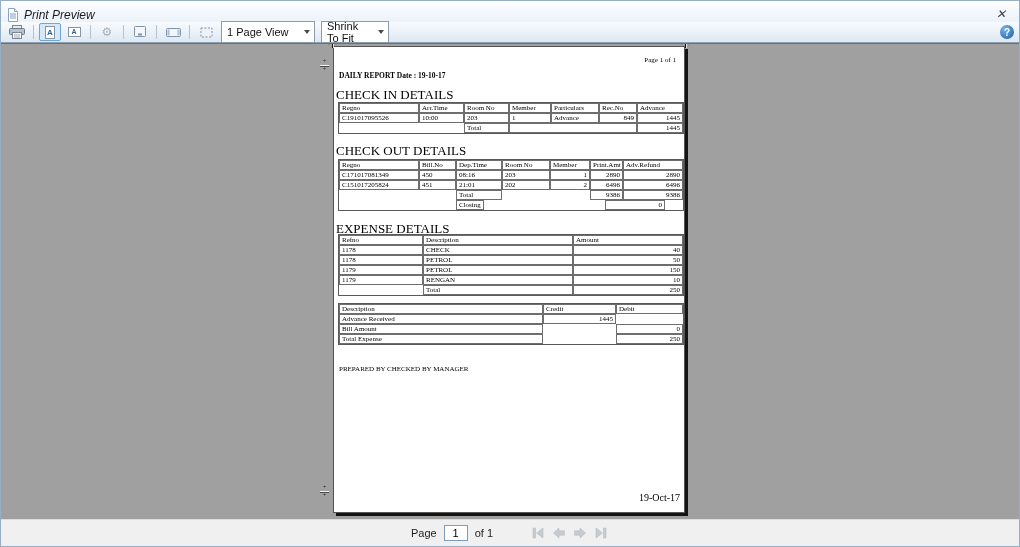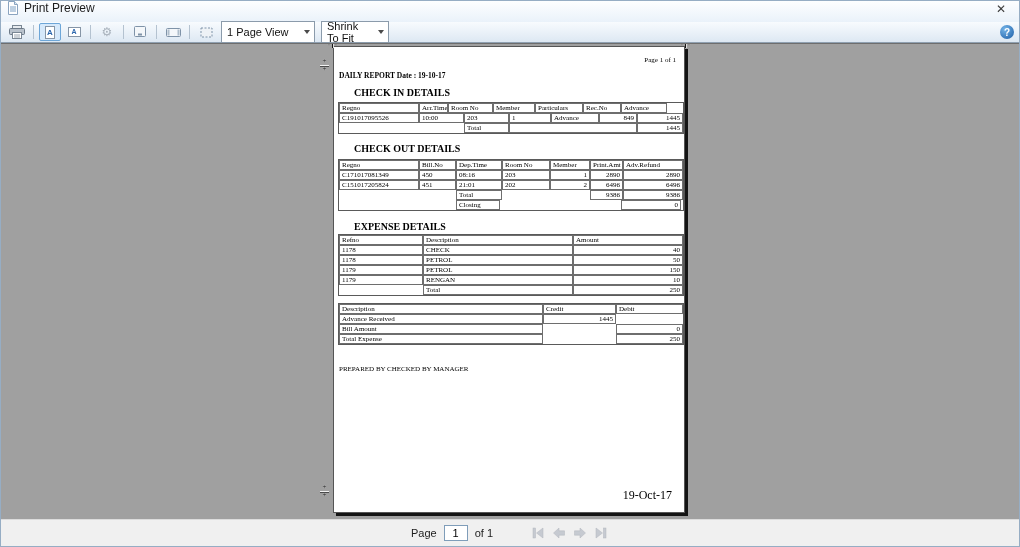--- a/index.html
+++ b/index.html
@@ -3,21 +3,21 @@
 <meta charset="utf-8">
 <style>
   * { box-sizing: border-box; }
   html,body { margin:0; padding:0; width:1020px; height:547px; overflow:hidden;
               font-family:"Liberation Sans", sans-serif; }
   .window { width:1020px; height:547px; border:1px solid #96adc4; background:#fff;
             display:flex; flex-direction:column; }
 
   
   .titlebar { height:21px; background:linear-gradient(#fdfeff,#eaf2fa);
-              display:flex; align-items:flex-start; padding:0 8px 0 6px; gap:5px; flex:0 0 auto; }
+              display:flex; align-items:flex-end; padding:0 8px 0 6px; gap:5px; flex:0 0 auto;font-style:italic; }
   .title-text { font-size:12px; color:#1c1c1c; }
   .close-btn { margin-left:auto; color:#3c3c3c; font-size:12px; width:20px; height:16px;
                display:flex; align-items:center; justify-content:center; cursor:default; }
 
   
   .toolbar { height:21px; background:linear-gradient(#f8fbfe,#dde8f3);
              border-bottom:1px solid #8fa0b1; display:flex; align-items:center;
              padding:0 5px; gap:2px; flex:0 0 auto; }
   .tbtn { height:18px; min-width:22px; display:flex; align-items:center; justify-content:center;
           border:1px solid transparent; border-radius:2px; }
@@ -39,23 +39,23 @@
 
   
   .preview { flex:1 1 auto; background:#a0a0a0; position:relative; overflow:hidden;
              border-top:1px solid #6e6e6e; }
   .page { position:absolute; left:50%; top:2px; margin-left:-177px; width:352px; height:467px;
           background:#fff; border:1px solid #555; box-shadow:3px 3px 0 #141414;
           font-family:"Liberation Serif", serif; color:#000; }
 
   .pg-pageno   { position:absolute; top:9px;  right:8px; font-size:7px; }
   .pg-title    { position:absolute; top:24px; left:5px;  font-size:7.5px; font-weight:bold; }
-  .sec-label   { position:absolute; left:20px; font-size:10px; font-weight:bold; }
+  .sec-label   { position:absolute; left:2px; font-size:13px; font-weight:normal; }
   .pg-prepared { position:absolute; top:318px; left:5px; font-size:7px; }
-  .pg-footdate { position:absolute; bottom:9px; right:12px; font-size:12px; }
+  .pg-footdate { position:absolute; bottom:9px; right:4px; font-size:10px; }
 
   .rtable { position:absolute; left:4px; width:346px; border:1px solid #5a5a5a; background:#fff; }
   .trow { display:flex; height:10px; }
   .cell { flex:0 0 auto; border:1px solid #6e6e6e; background:#fff; padding:0 2px;
           font-size:7px; line-height:8px; white-space:nowrap; overflow:hidden; }
   .cell.num { text-align:right; }
   .cell.nobox { border-color:transparent; }
 
   
   .handle-h { position:absolute; top:-7px; display:flex; align-items:center; gap:0;
@@ -171,21 +171,21 @@
           <span>+</span>
       </span>
 
       <div class="pg-pageno">Page 1 of 1</div>
       <div class="pg-title">DAILY REPORT Date : 19-10-17</div>
 
       <div class="sec-label" style="top:40px">CHECK IN DETAILS</div>
       <div class="rtable" style="top:55px">
         <div class="trow">
           <span class="cell" style="width:80px">Regno</span>
-          <span class="cell" style="width:29px">Arr.Time</span>
+          <span class="cell" style="width:45px">Arr.Time</span>
           <span class="cell" style="width:45px">Room No</span>
           <span class="cell" style="width:42px">Member</span>
           <span class="cell" style="width:48px">Particulars</span>
           <span class="cell" style="width:38px">Rec.No</span>
           <span class="cell" style="width:46px">Advance</span>
         </div>
         <div class="trow">
           <span class="cell" style="width:80px">C191017095526</span>
           <span class="cell" style="width:45px">10:00</span>
           <span class="cell" style="width:45px">203</span>
@@ -236,21 +236,21 @@
           <span class="cell nobox" style="width:80px"></span>
           <span class="cell nobox" style="width:37px"></span>
           <span class="cell" style="width:46px">Total</span>
           <span class="cell nobox" style="width:88px"></span>
           <span class="cell num" style="width:33px">9386</span>
           <span class="cell num" style="width:60px">9386</span>
         </div>
         <div class="trow">
           <span class="cell nobox" style="width:80px"></span>
           <span class="cell nobox" style="width:37px"></span>
-          <span class="cell" style="width:44px">Closing</span>
+          <span class="cell" style="width:28px">Closing</span>
           <span class="cell nobox" style="width:121px"></span>
           <span class="cell num" style="width:60px">0</span>
         </div>
       </div>
 
       <div class="sec-label" style="top:174px">EXPENSE DETAILS</div>
       <div class="rtable" style="top:187px">
         <div class="trow">
           <span class="cell" style="width:84px">Refno</span>
           <span class="cell" style="width:150px">Description</span>

